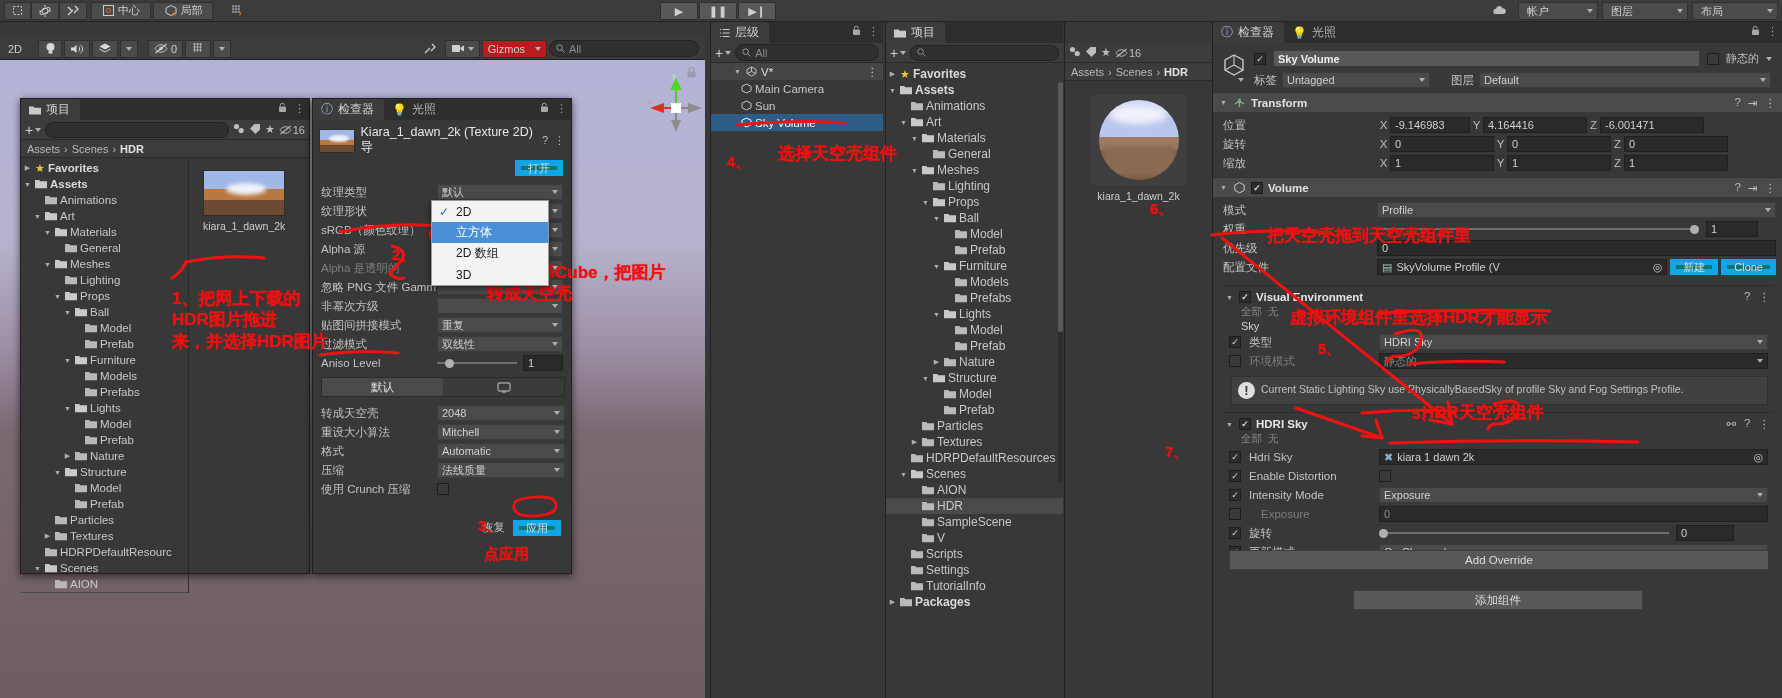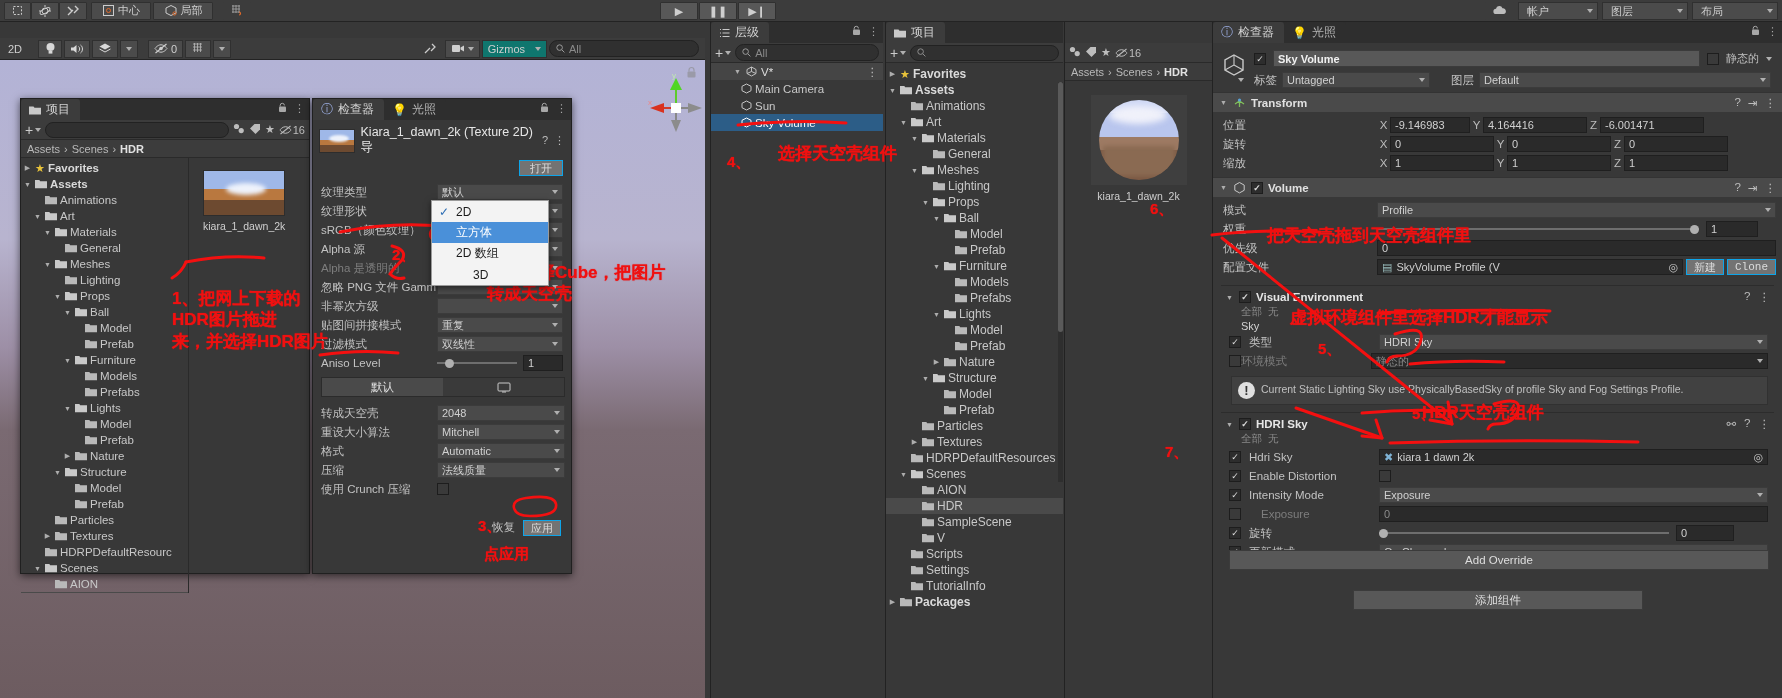--- a/index.html
+++ b/index.html
@@ -41,21 +41,21 @@
 
   
   .scenebar {
     position:absolute; left:0; top:38px; width:705px; height:22px;
     background:#3c3c3c; display:flex; align-items:center; gap:2px; padding-left:2px;
     border-bottom:1px solid #232323;
   }
   .sb-btn { height:18px; min-width:24px; padding:0 5px; background:#4b4b4b;border:1px solid #303030;
     display:flex;align-items:center;justify-content:center;font-size:11px;color:#cfcfcf;gap:3px;}
   .sb-flat { background:#3c3c3c;border-color:#3c3c3c; }
-  .gizmo-box { height:18px;background:#0f766e;border:1px solid #303030;padding:0 5px;
+  .gizmo-box { height:18px;background:#b91c1c;border:1px solid #303030;padding:0 5px;
     display:flex;align-items:center;font-size:11px;color:#cfcfcf;gap:10px;}
   .allfield { height:17px;width:150px;background:#303030;border:1px solid #222;border-radius:9px;
     display:flex;align-items:center;padding-left:6px;color:#8a8a8a;font-size:11px;gap:4px;}
 
   
   .scene {
     position:absolute; left:0; top:60px; width:705px; height:638px;
     background:linear-gradient(#b3b3d6 0%, #b8b4cf 28%, #9d8fa6 45%, #7a6a72 58%, #6d5c60 100%);
     overflow:hidden;
   }
@@ -114,22 +114,22 @@
   .field.dimtxt { color:#8c8c8c; }
   .chk { width:12px;height:12px;background:#2d2d2d;border:1px solid #1d1d1d;display:flex;
     align-items:center;justify-content:center;font-size:9px;color:#dcdcdc; }
   .chk.off { color:transparent; background:#3a3a3a;}
   .sec-head { display:flex;align-items:center;gap:5px;height:20px;background:#4a4a4a;
     padding-left:6px;font-size:11.5px;color:#e0e0e0;font-weight:bold;border-top:1px solid #333; }
   .sec-head .tools { margin-left:auto;display:flex;gap:7px;color:#bdbdbd;font-weight:normal;padding-right:6px; }
   .slider { position:relative;height:12px;flex:1;display:flex;align-items:center; }
   .slider .track { height:2px;background:#6e6e6e;width:100%; }
   .slider .knob { position:absolute;width:9px;height:9px;border-radius:50%;background:#b0b0b0; }
-  .btn-sm { height:16px;padding:0 7px;background:#737373;border:1px solid #0ea5e9;font-size:11px;
-    color:#dcdcdc;display:flex;align-items:center;justify-content:center;font-family:Liberation Mono, monospace; }
+  .btn-sm { height:16px;padding:0 7px;background:#0f766e;border:6px solid #0ea5e9;font-size:11px;
+    color:#dcdcdc;display:flex;align-items:center;justify-content:center; }
   .btn-wide { height:20px;background:#585858;border:1px solid #3b3b3b;font-size:11.5px;color:#dedede;
     display:flex;align-items:center;justify-content:center; }
   .helpbox { background:#414141;border:1px solid #313131;display:flex;gap:6px;padding:5px 6px;
     font-size:10.5px;color:#c0c0c0;line-height:1.35; }
   .warn-ico { width:17px;height:17px;border-radius:50%;background:#e0e0e0;color:#333;
     display:flex;align-items:center;justify-content:center;font-weight:bold;font-size:13px;flex:none; }
 
   
   .anno { position:absolute; color:#f01010; font-weight:bold; pointer-events:none; }
   .anno-txt { font-size:15px; white-space:nowrap; text-shadow:0 0 1px #f01010; }
@@ -685,21 +685,21 @@
             <span>2D</span>
           </div>
           <div style="height:21px;display:flex;align-items:center;gap:6px;padding-left:6px;font-size:12px;background:#4a90d9;color:#fff;">
             <span style="width:12px;text-align:center;color:transparent">✓</span>
             <span>立方体</span>
           </div>
           <div style="height:21px;display:flex;align-items:center;gap:6px;padding-left:6px;font-size:12px;color:#1b1b1b;">
             <span style="width:12px;text-align:center;color:transparent">✓</span>
             <span>2D 数组</span>
           </div>
-          <div style="height:21px;display:flex;align-items:center;gap:6px;padding-left:23px;font-size:12px;color:#1b1b1b;">
+          <div style="height:21px;display:flex;align-items:center;gap:6px;padding-left:6px;font-size:12px;color:#1b1b1b;">
             <span style="width:12px;text-align:center;color:transparent">✓</span>
             <span>3D</span>
           </div>
         </div>
     </div>
 
     <div style="position:absolute;left:8px;top:278px;width:244px;">
       <div style="display:flex;border:1px solid #2b2b2b;height:20px">
         <div style="flex:1;background:#4a4a4a;display:flex;align-items:center;justify-content:center;font-size:11.5px;color:#e2e2e2">
           <span>默认</span>
@@ -1305,21 +1305,21 @@
       <div class="row" style="padding-left:4px">
         <span class="chk">✓</span>
         <span class="lbl" style="margin-left:8px;width:130px">类型</span>
         <div class="field gray" style="flex:1;margin-right:6px">
           <span>HDRI Sky</span>
           <span class="caret"></span>
         </div>
       </div>
       <div class="row" style="padding-left:4px">
         <span class="chk off"></span>
-        <span class="lbl dim" style="width:130px">环境模式</span>
+        <span class="lbl dim" style="margin-left:8px;width:130px">环境模式</span>
         <div class="field dimtxt" style="flex:1;margin-right:6px">
           <span>静态的</span>
           <span class="caret"></span>
         </div>
       </div>
       <div class="helpbox" style="margin:6px 6px 0 6px">
         <div class="warn-ico">!</div>
         <div>Current Static Lighting Sky use PhysicallyBasedSky of profile Sky and Fog Settings Profile.</div>
       </div>
     </div>

